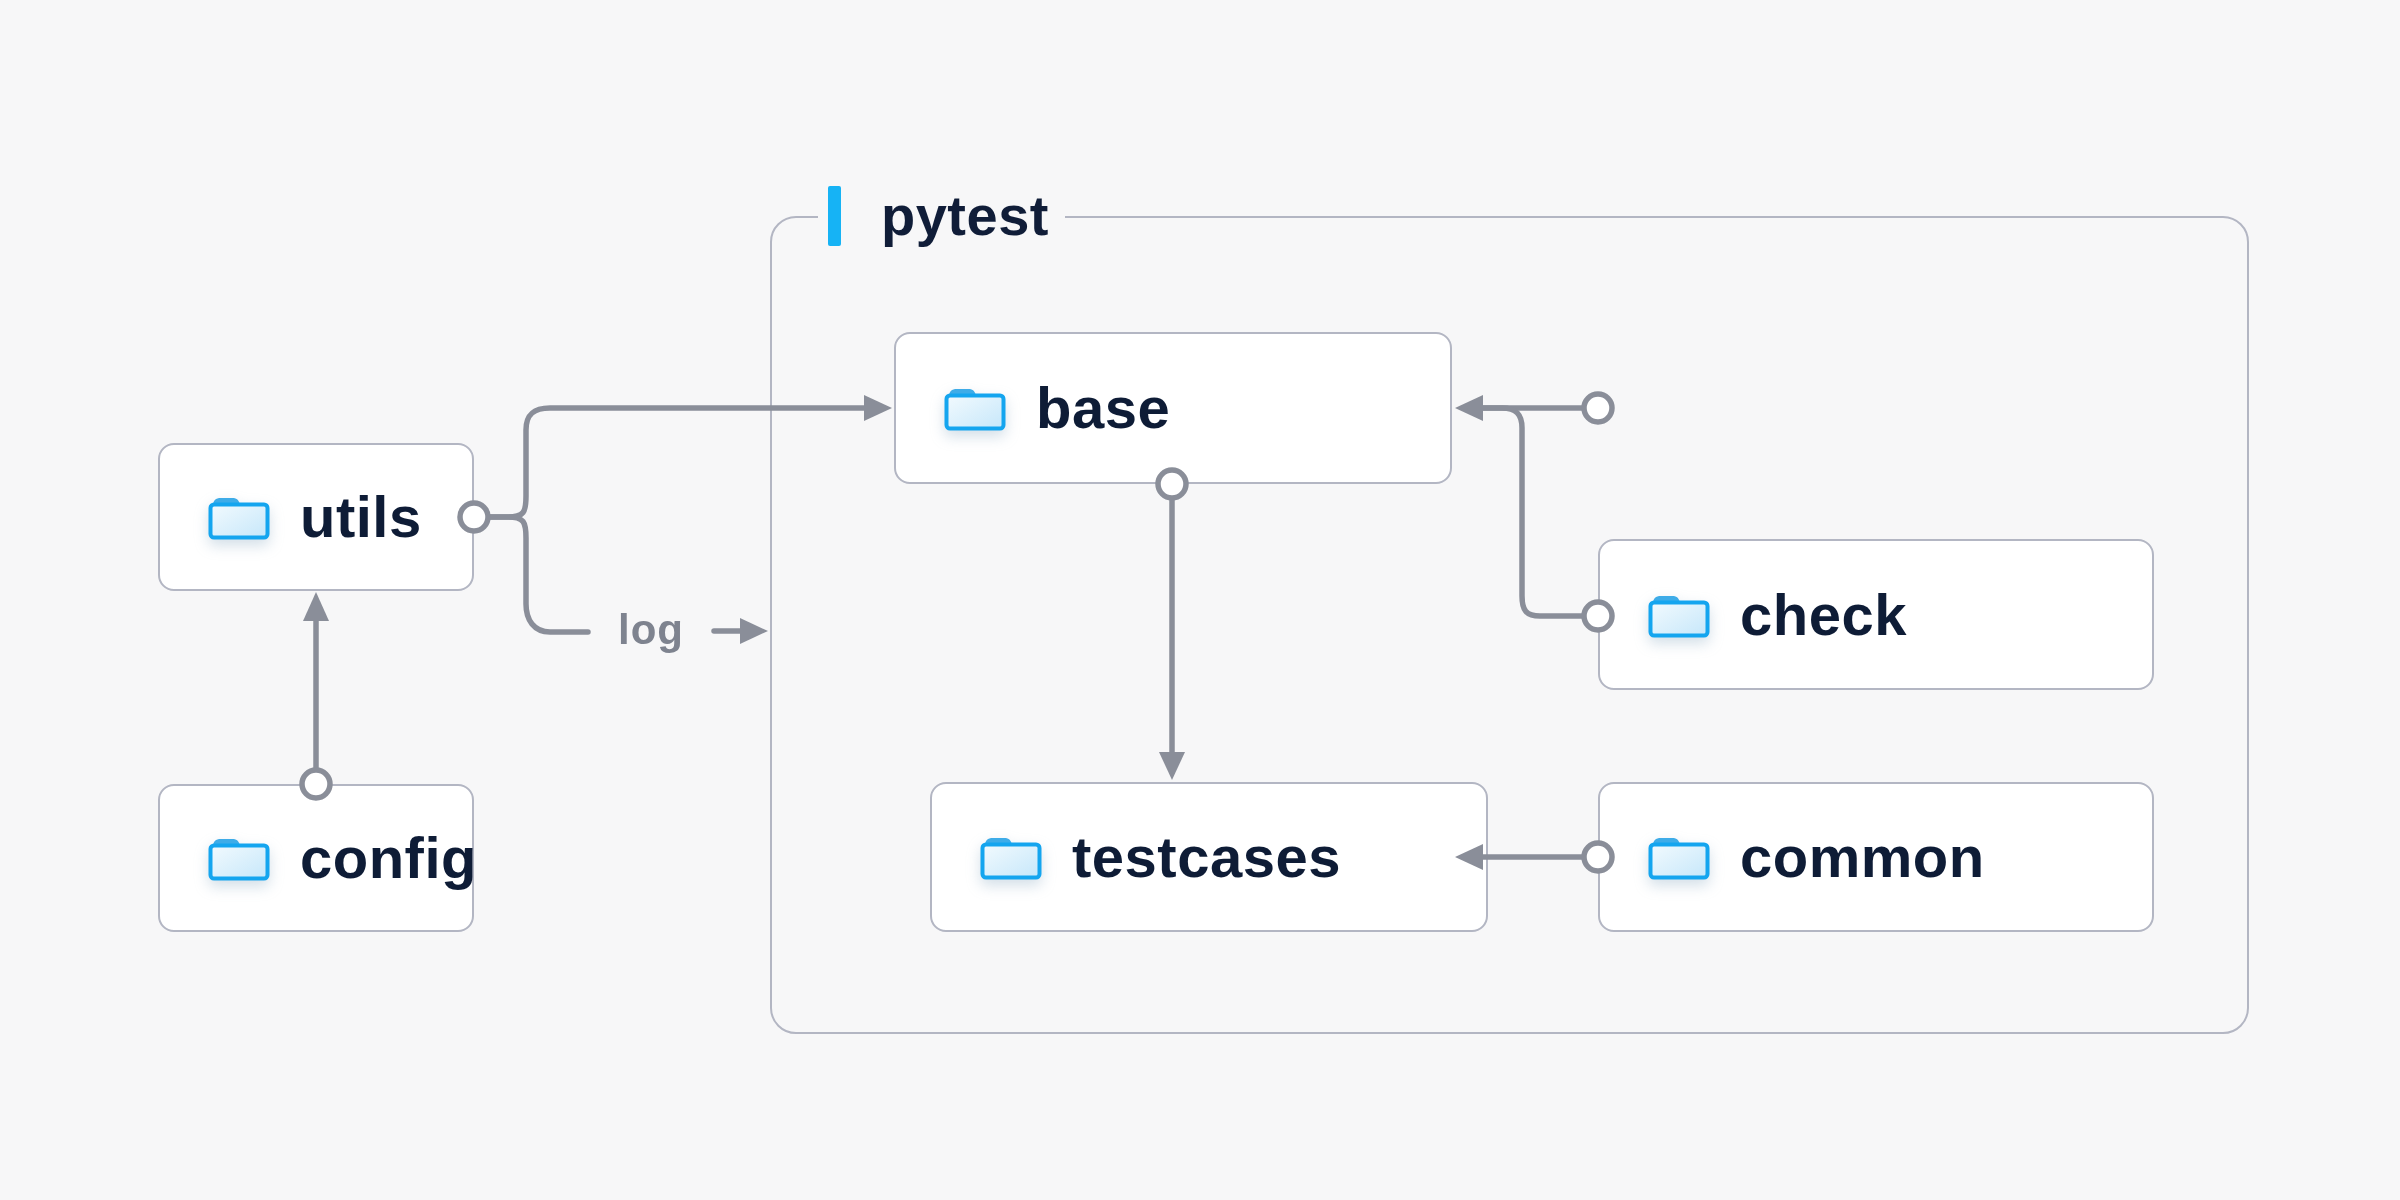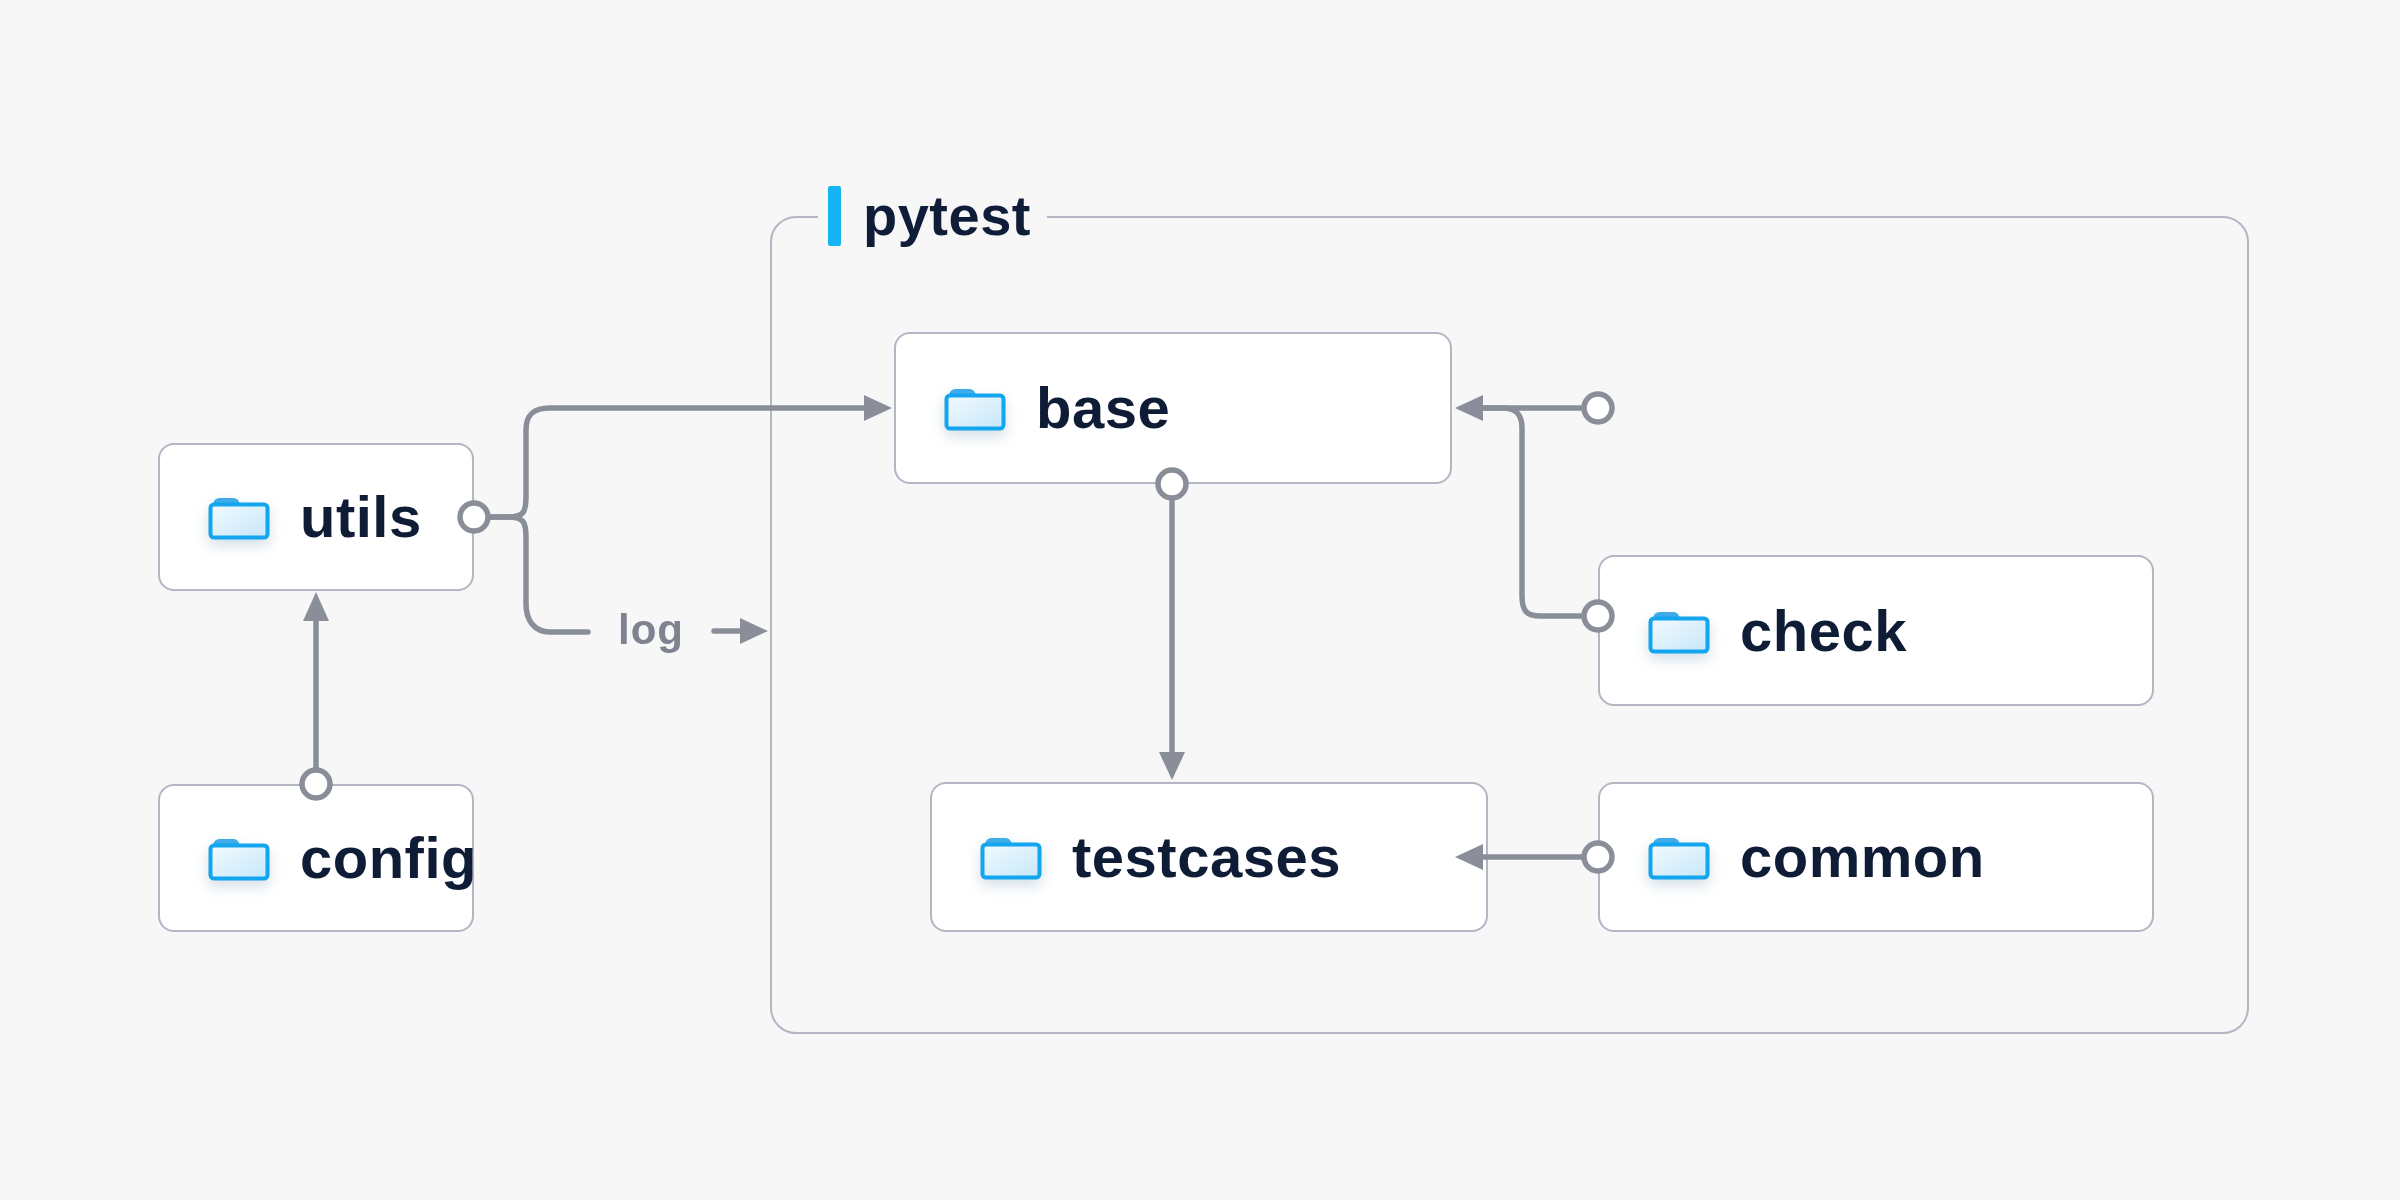--- a/index.html
+++ b/index.html
@@ -23,21 +23,21 @@
     border: 2.5px solid #b3b6c3;
     border-radius: 26px;
     background: transparent;
   }
   .container-label {
     position: absolute;
     left: 818px; top: 216px;
     transform: translateY(-50%);
     display: flex;
     align-items: center;
-    gap: 22px;
+    gap: 40px;
     padding: 6px 16px 6px 10px;
     background: #f7f7f8;
     z-index: 3;
   }
   .accent-bar {
     display: block;
     width: 13px; height: 60px;
     background: #16b3f5;
     border-radius: 2px;
   }
@@ -70,21 +70,21 @@
     line-height: 1;
     white-space: nowrap;
   }
   .icon-slot { display: flex; align-items: center; }
   .icon-slot svg { filter: drop-shadow(0 6px 7px rgba(110,150,180,0.30)); }
 
   #n-utils     { left: 158px;  top: 443px; width: 316px; height: 148px; }
   #n-config    { left: 158px;  top: 784px; width: 316px; height: 148px; }
   #n-base      { left: 894px;  top: 332px; width: 558px; height: 152px; }
   #n-pymilvus  { left: 1598px; top: 332px; width: 556px; height: 152px; }
-  #n-check     { left: 1598px; top: 539px; width: 556px; height: 151px; margin-top: 16px; }
+  #n-check     { left: 1598px; top: 539px; width: 556px; height: 151px; }
   #n-testcases { left: 930px;  top: 782px; width: 558px; height: 150px; }
   #n-common    { left: 1598px; top: 782px; width: 556px; height: 150px; }
 
   
   .edges {
     position: absolute;
     left: 0; top: 0;
     width: 2400px; height: 1200px;
     z-index: 4;
     pointer-events: none;

